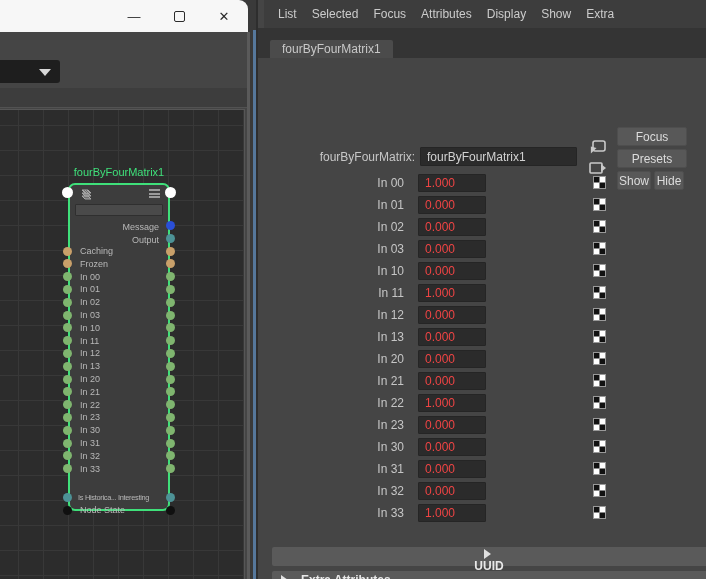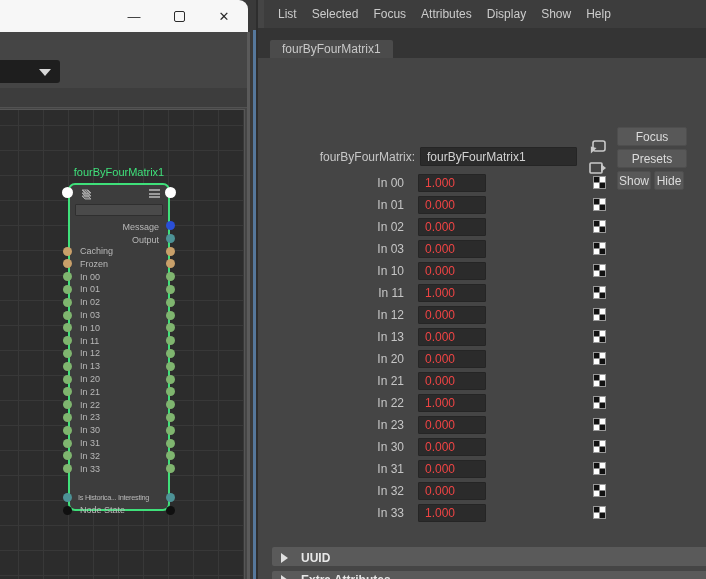--- a/index.html
+++ b/index.html
@@ -36,21 +36,21 @@
 
   .frame-bar { position:absolute; left:14px; right:0; height:17px; background:#5a5a5a;
     border-radius:2px 0 0 2px; display:flex; align-items:center; color:#e8e8e8;
     font-size:12px; font-weight:bold; cursor:default; }
   .frame-bar .tri { margin:0 10px 0 9px; width:0; height:0; }
   .tri-down { border-left:5px solid transparent; border-right:5px solid transparent;
     border-top:7px solid #e0e0e0; }
   .tri-right { border-top:5px solid transparent; border-bottom:5px solid transparent;
     border-left:7px solid #e0e0e0; margin-right:13px !important; }
   #bar-matrix { top:150px; } #bar-nodebehavior { top:547px;align-items:center; }
-  #bar-uuid { top:549px; } #bar-extra { top:571px; }
+  #bar-uuid { top:549px;flex-direction:column; } #bar-extra { top:571px; }
 
   #matrix-rows { position:absolute; left:0; top:172px; width:100%; }
   .mrow { display:flex; align-items:center; height:22px; position:relative; }
   .mrow .mlabel { width:153px; padding-right:7px; text-align:right; color:#c6c6c6; font-size:12px; }
   .mrow .mfield { margin-left:7px; width:68px; height:18px; background:#2b2b2b;
     border:1px solid #252525; color:#ef4444; font-size:12px; padding-left:6px;
     display:flex; align-items:center; border-radius:1px; }
   .mrow .checker { position:absolute; left:335px; top:4px; cursor:default; }
 
   
@@ -260,21 +260,21 @@
 
 <div id="attr-editor">
 
   <div id="ae-menubar">
     <span class="menu-item">List</span>
     <span class="menu-item">Selected</span>
     <span class="menu-item">Focus</span>
     <span class="menu-item">Attributes</span>
     <span class="menu-item">Display</span>
     <span class="menu-item">Show</span>
-    <span class="menu-item">Help</span>
+    <span class="menu-item">Extra</span>
     <span id="menu-overflow">»</span>
   </div>
 
   <div id="ae-tabstrip">
     <div id="ae-tab">fourByFourMatrix1</div>
   </div>
 
   <div id="ae-header">
     <span id="node-name-label">fourByFourMatrix:</span>
     <div id="node-name-field">fourByFourMatrix1</div>

